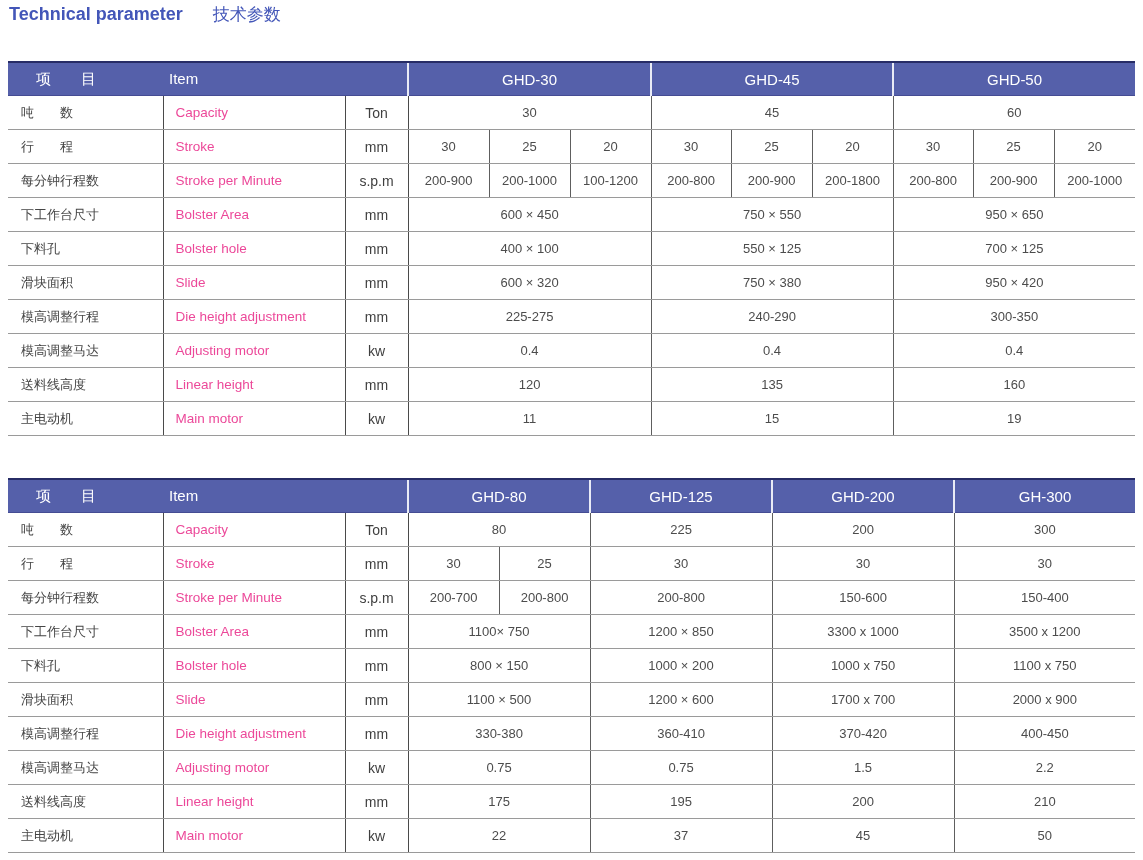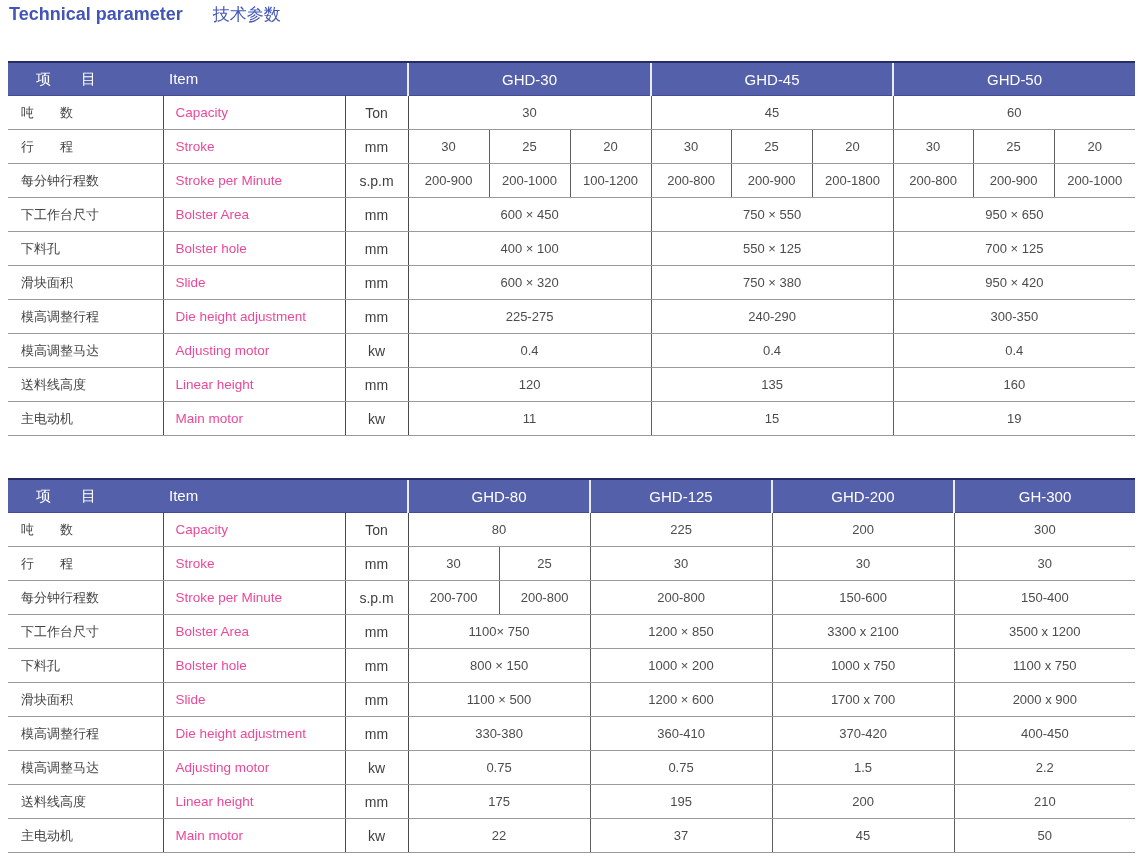--- a/index.html
+++ b/index.html
@@ -205,21 +205,21 @@
             <td class="val" colspan="1">200-800</td>
             <td class="val" colspan="1">150-600</td>
             <td class="val" colspan="1">150-400</td>
           </tr>
           <tr>
             <td class="zh">下工作台尺寸</td>
             <td class="en">Bolster Area</td>
             <td class="unit">mm</td>
             <td class="val" colspan="2">1100× 750</td>
             <td class="val" colspan="1">1200 × 850</td>
-            <td class="val" colspan="1">3300 x 2100</td>
+            <td class="val" colspan="1">3300 x 1000</td>
             <td class="val" colspan="1">3500 x 1200</td>
           </tr>
           <tr>
             <td class="zh">下料孔</td>
             <td class="en">Bolster hole</td>
             <td class="unit">mm</td>
             <td class="val" colspan="2">800 × 150</td>
             <td class="val" colspan="1">1000 × 200</td>
             <td class="val" colspan="1">1000 x 750</td>
             <td class="val" colspan="1">1100 x 750</td>

